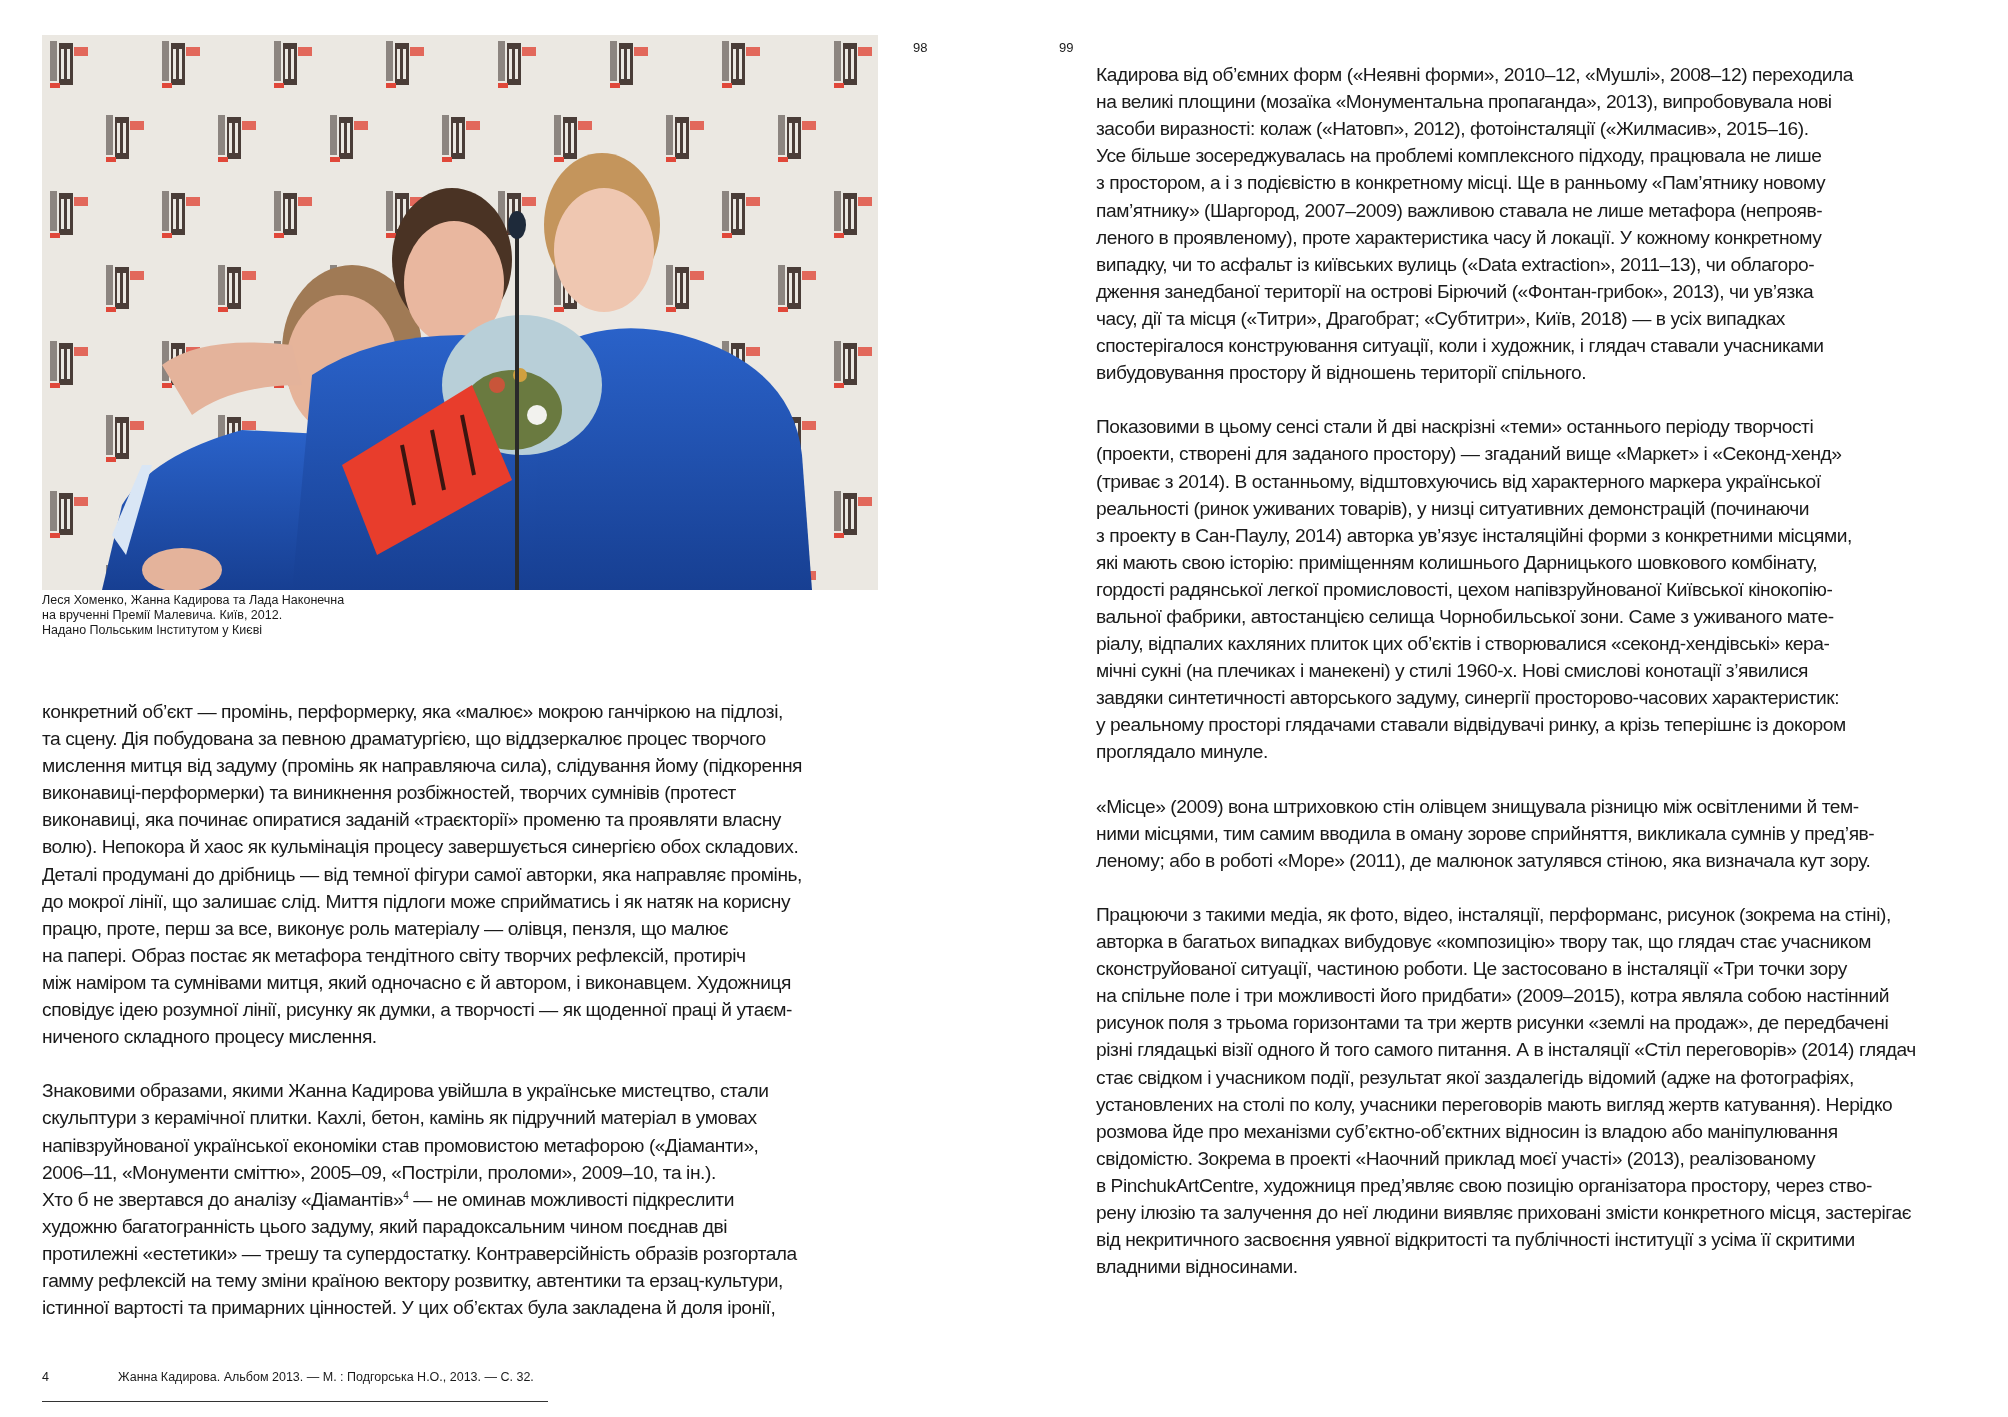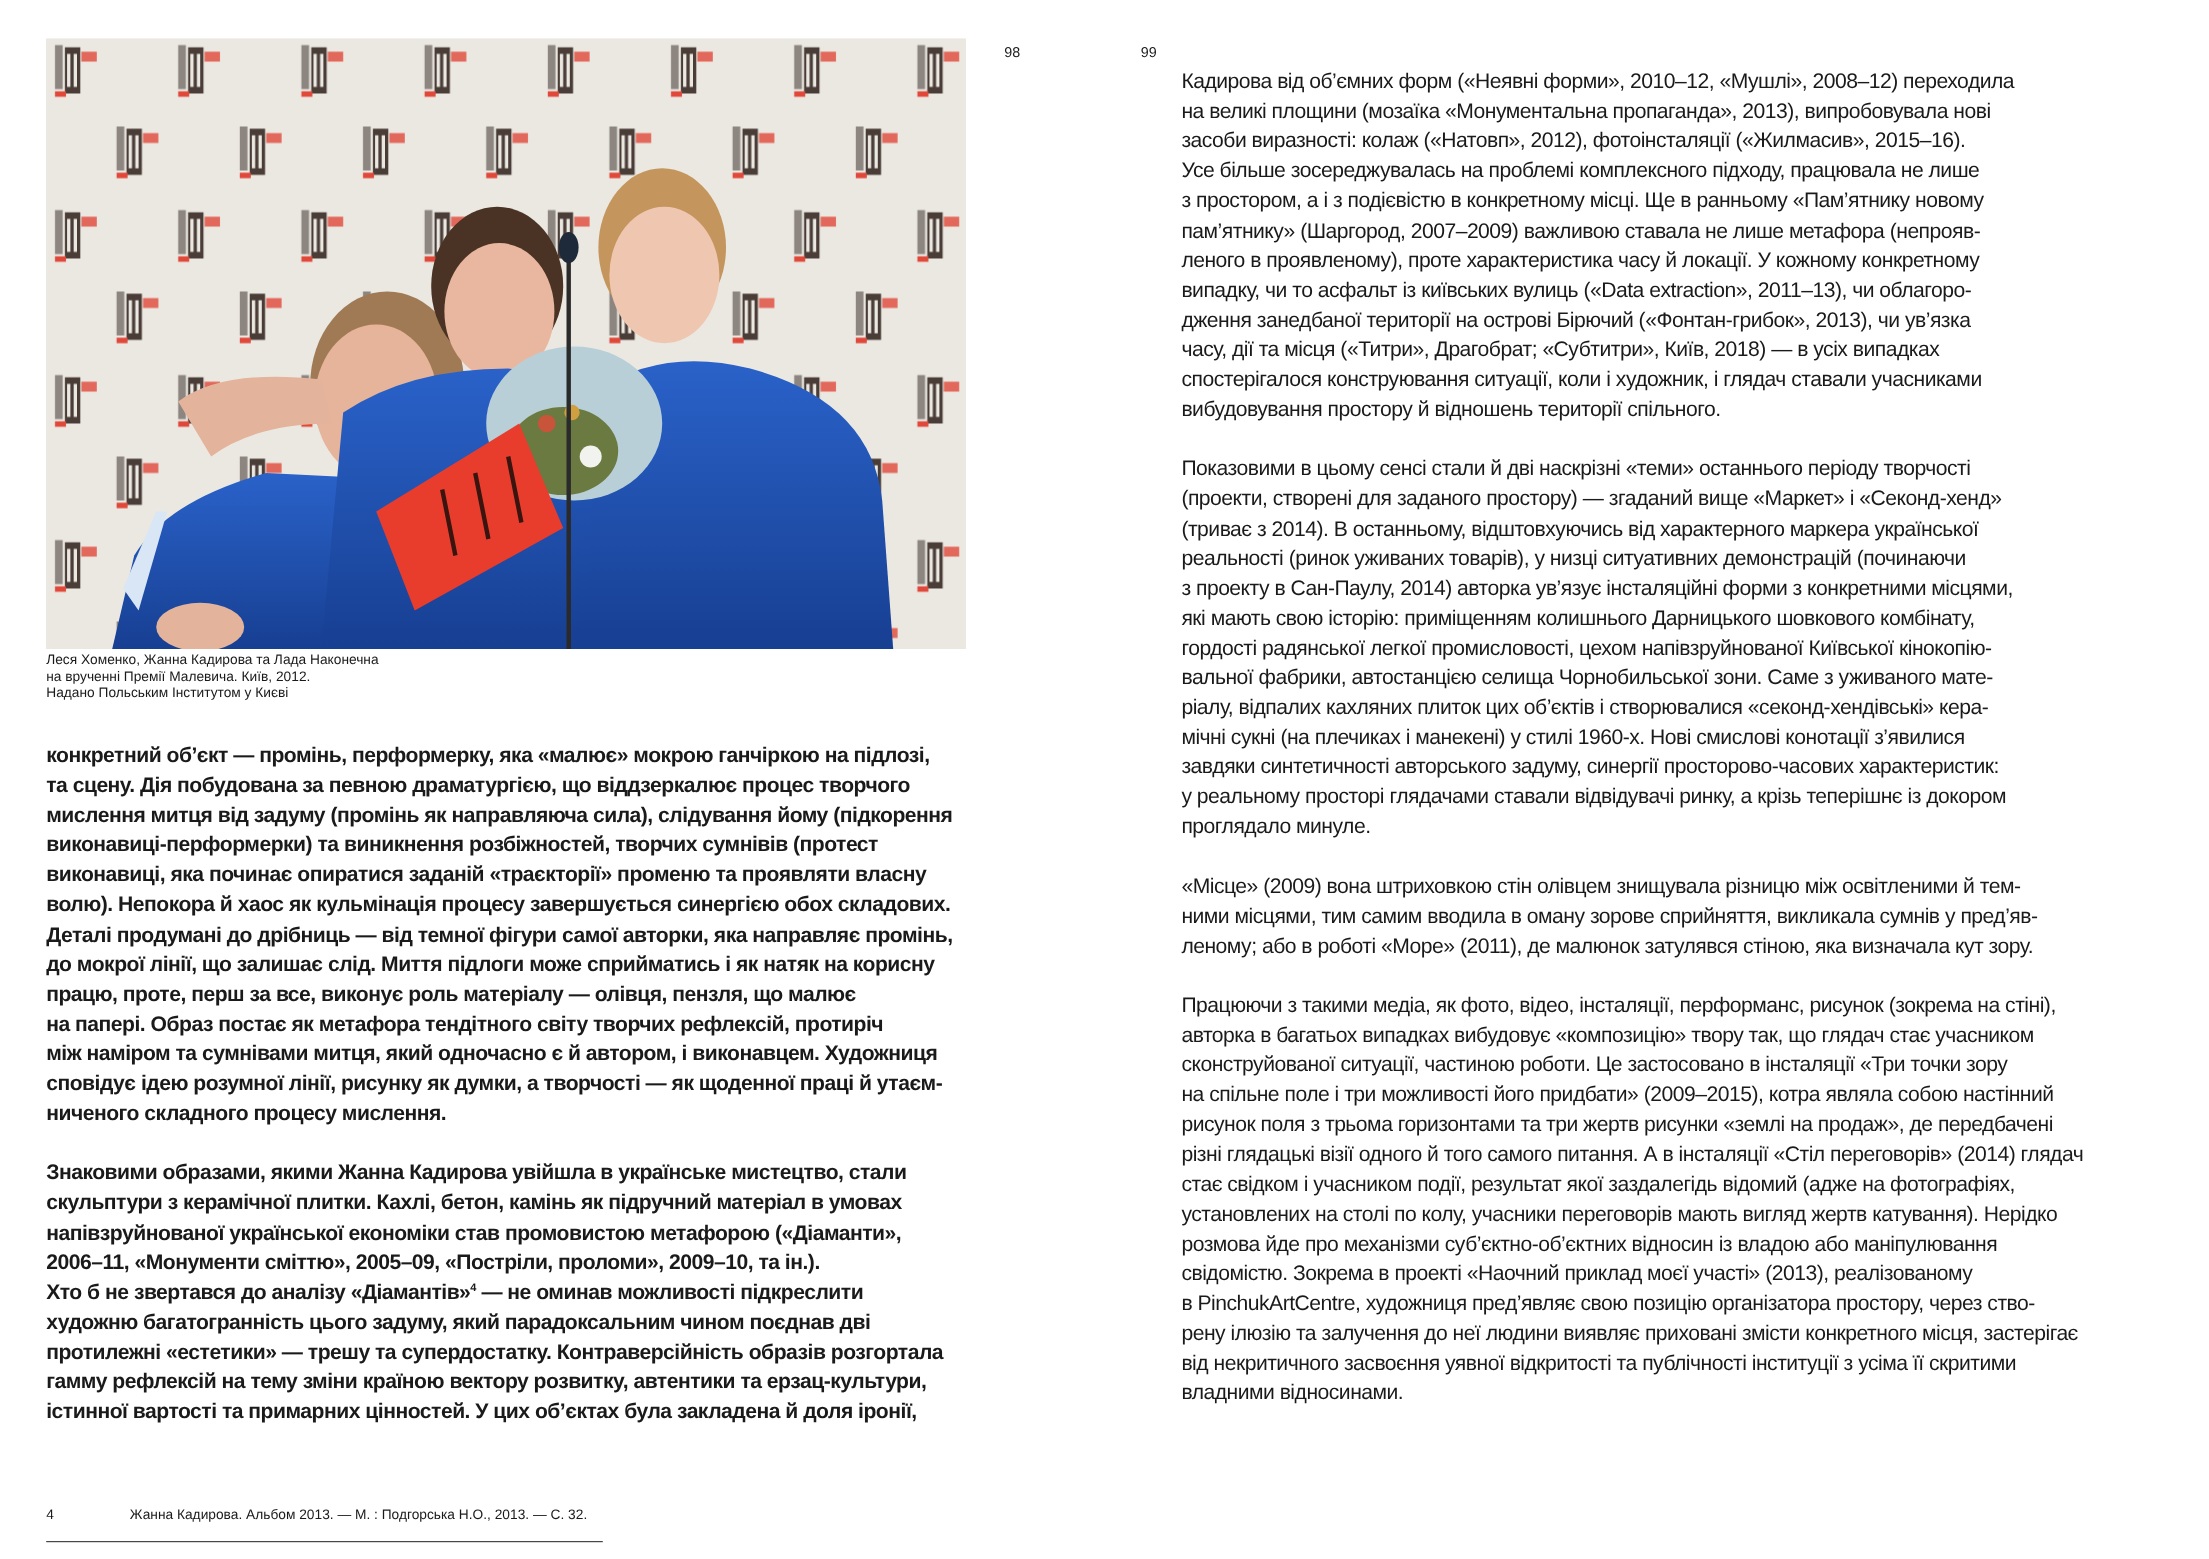--- a/index.html
+++ b/index.html
@@ -1,38 +1,38 @@
 <!DOCTYPE html>
 <html><head>
 <meta charset="utf-8">
 <style>
   html, body { margin: 0; padding: 0; background: #ffffff; }
   body { width: 2008px; height: 1417px; position: relative; overflow: hidden;
          font-family: "Liberation Sans", "DejaVu Sans", sans-serif; color: #1a1a1a; }
   .spread { position: absolute; inset: 0; }
   .page { position: absolute; top: 0; height: 1417px; }
   .page-left { left: 0; width: 1004px; }
-  .page-right { left: 956px; width: 1004px; }
+  .page-right { left: 978px; width: 1004px; }
 
   .photo { position: absolute; left: 42px; top: 35px; width: 836px; height: 555px;
            overflow: hidden; background: #e9e6e1; }
   .photo svg { display: block; width: 100%; height: 100%; }
 
   .caption { position: absolute; left: 42px; top: 593px; width: 600px;
              font-size: 12.5px; line-height: 15px; color: #1a1a1a; }
   .caption div { white-space: nowrap; }
 
   .folio { position: absolute; top: 40px; font-size: 13px; color: #1a1a1a; }
   .folio-left { left: 913px; }
   .folio-right { left: 81px; }
 
   .body-col { position: absolute; font-size: 19.2px; line-height: 27.1px; letter-spacing: -0.45px; }
   .body-col .line { white-space: nowrap; height: 27.1px; }
   .body-col .gap { height: 27.1px; }
-  .col-left { left: 42px; top: 674px; width: 840px; font-weight: bold; }
+  .col-left { left: 42px; top: 698px; width: 840px; }
   .col-right { left: 118px; top: 34px; width: 850px; }
   sup { font-size: 10px; line-height: 0; vertical-align: 7px; }
 
   .footnote { position: absolute; left: 42px; top: 1369px; width: 506px;
               border-bottom: 1px solid #333; padding-bottom: 16px;
               font-size: 12.5px; line-height: 16px; white-space: nowrap; }
   .footnote .fn-num { display: inline-block; width: 76px; }
 </style>
 </head>
 <body>

